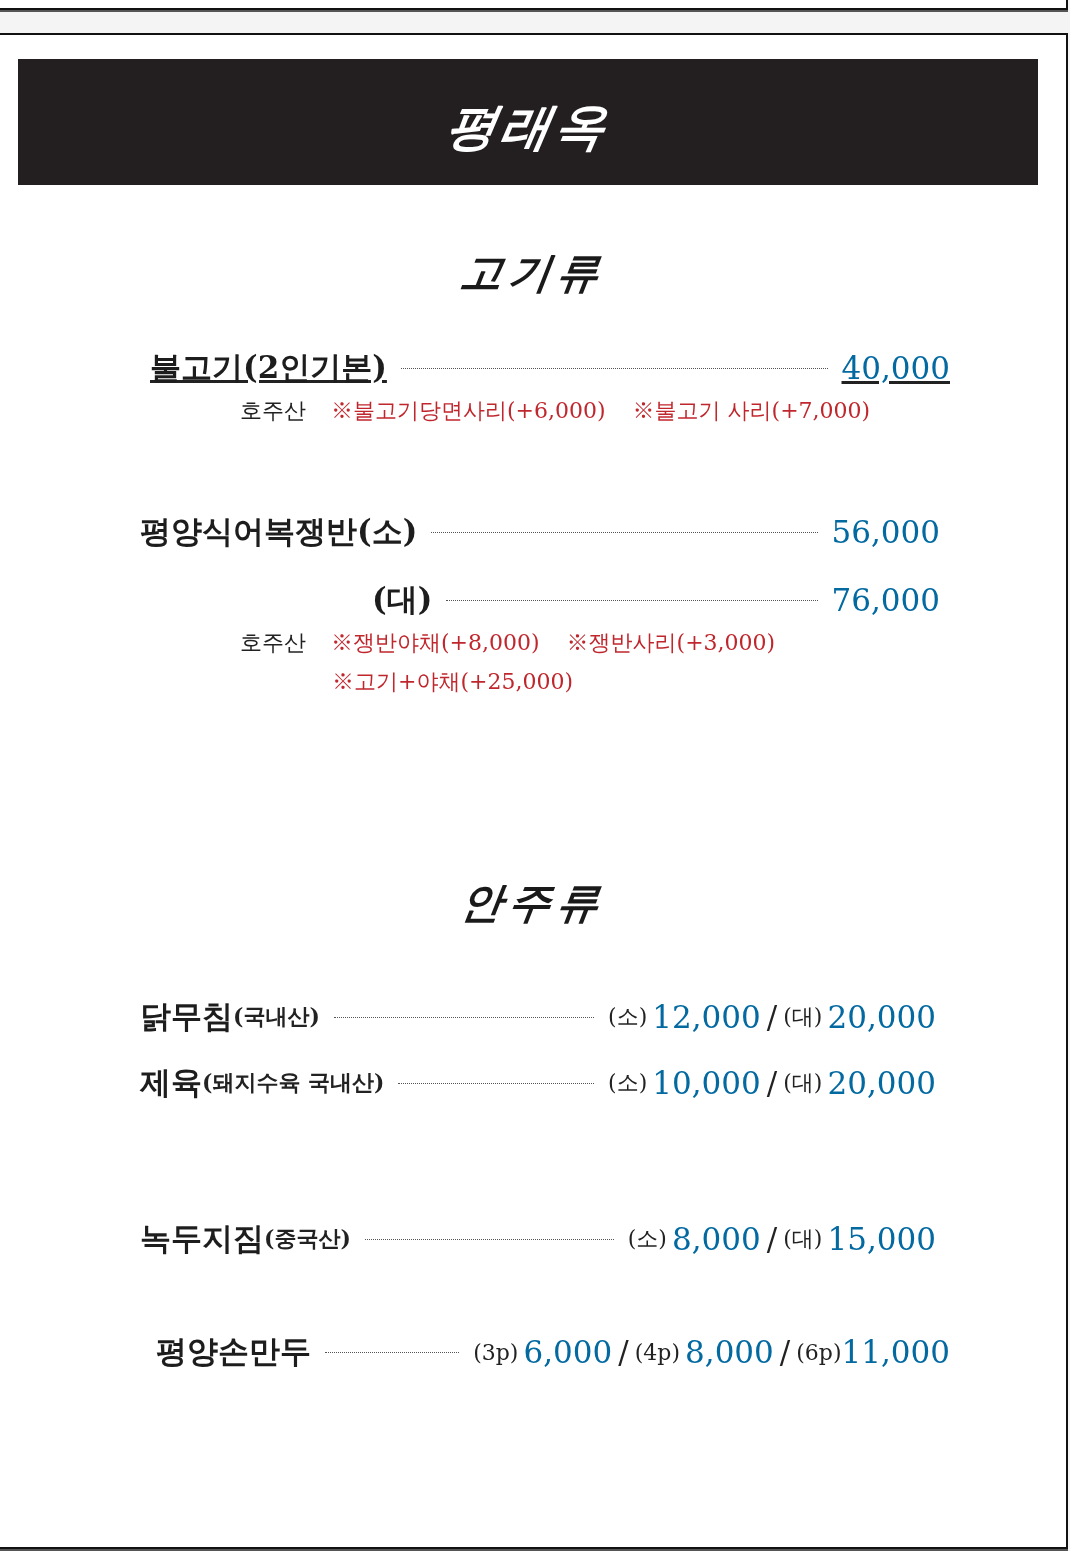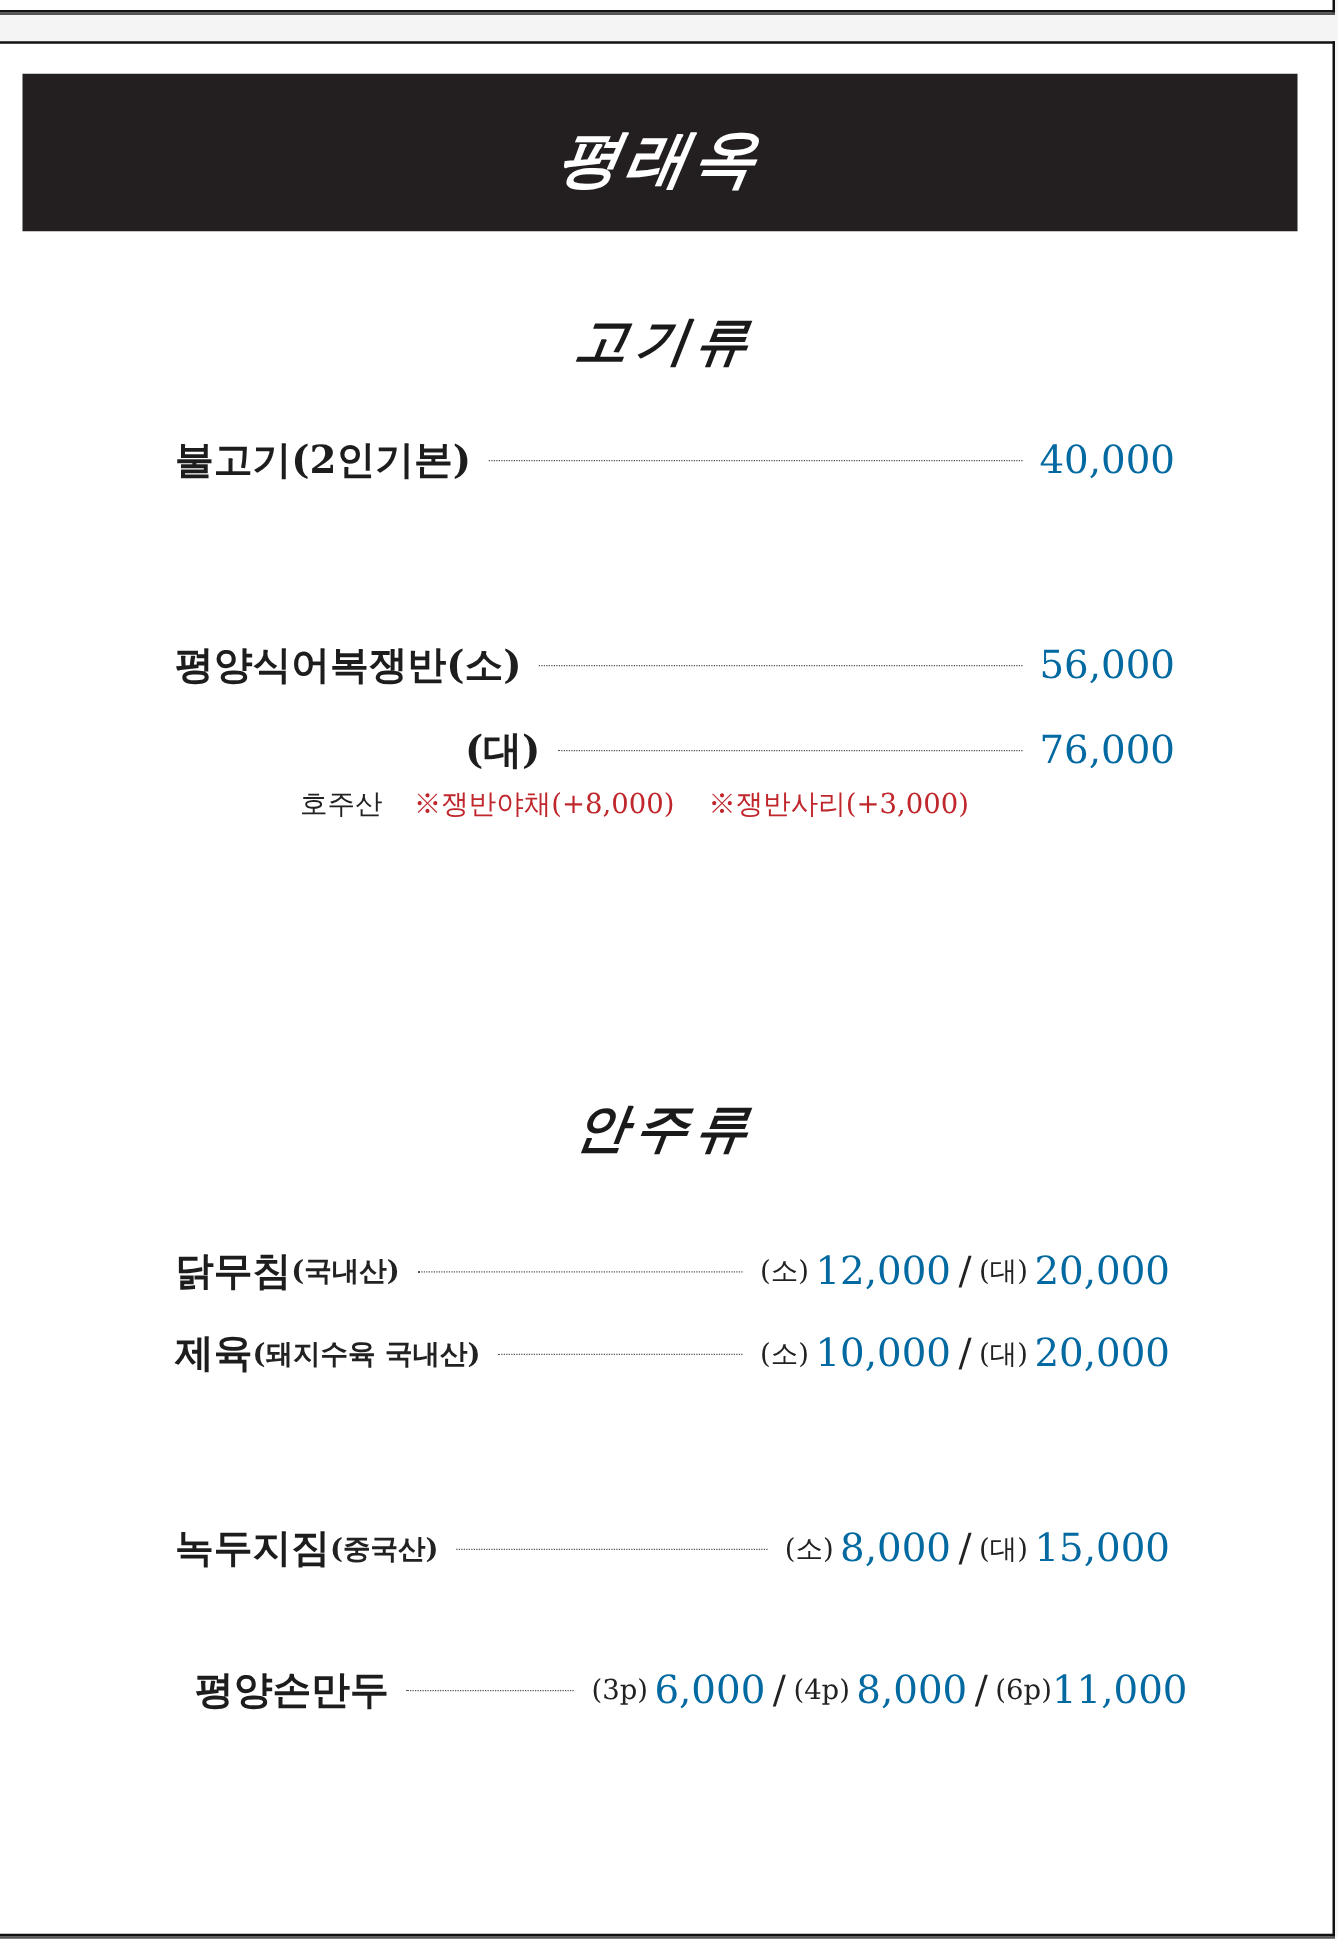--- a/index.html
+++ b/index.html
@@ -50,40 +50,48 @@
 <div class="prev-page"></div>
 
 <div class="page">
 
   <div class="banner">
     <span class="banner-title">평래옥</span>
   </div>
 
   <div class="section-title" style="top:210px;">고기류</div>
 
-  <div class="item-row" style="left:140px; top:313px; width:800px;">
+  <div class="item-row" style="left:150px; top:313px; width:800px;text-decoration:underline;">
     <span class="item-name">불고기(2인기본)</span>
     <span class="leader"></span>
     <span class="price">40,000</span>
+  </div>
+  <div class="note" style="left:240px; top:361px;">
+    <span class="origin">호주산</span>
+    <span class="extra">※불고기당면사리(+6,000)</span>
+    <span class="extra">※불고기 사리(+7,000)</span>
   </div>
 
   <div class="item-row" style="left:140px; top:477px; width:800px;">
     <span class="item-name">평양식어복쟁반(소)</span>
     <span class="leader"></span>
     <span class="price">56,000</span>
   </div>
   <div class="item-row" style="left:372px; top:545px; width:568px;">
     <span class="item-name">(대)</span>
     <span class="leader"></span>
     <span class="price">76,000</span>
   </div>
   <div class="note" style="left:240px; top:593px;">
     <span class="origin">호주산</span>
     <span class="extra">※쟁반야채(+8,000)</span>
     <span class="extra">※쟁반사리(+3,000)</span>
+  </div>
+  <div class="note" style="left:332px; top:632px;">
+    <span class="extra">※고기+야채(+25,000)</span>
   </div>
 
   <div class="section-title" style="top:840px;">안주류</div>
 
   <div class="item-row" style="left:140px; top:962px; width:796px;">
     <span class="item-name">닭무침</span>
     <span class="item-origin">(국내산)</span>
     <span class="leader"></span>
     <span class="size">(소)</span>&nbsp;<span class="price">12,000</span><span class="sep">/</span><span class="size">(대)</span>&nbsp;<span class="price">20,000</span>
   </div>

